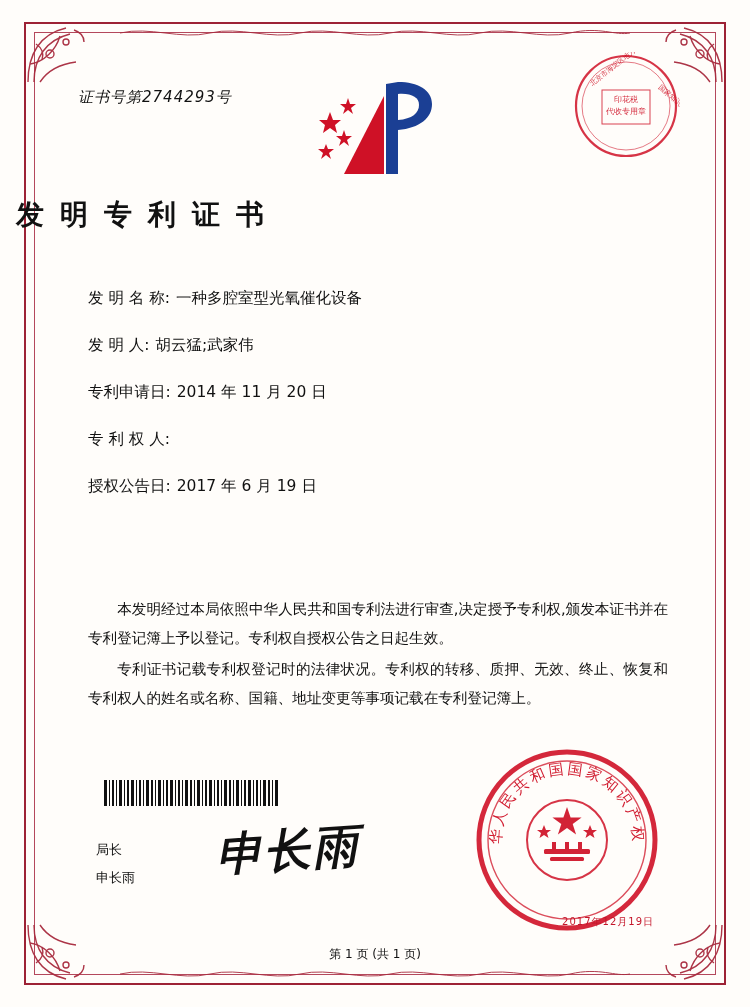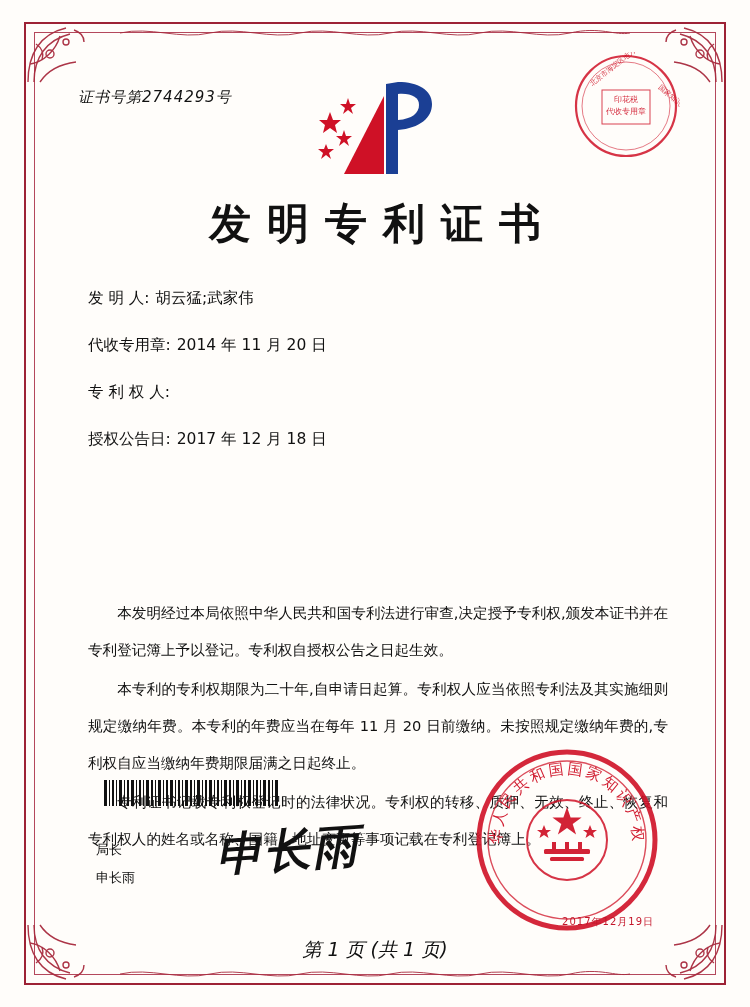--- a/index.html
+++ b/index.html
@@ -78,22 +78,22 @@
     width: 150px;
     height: 105px;
   }
   .logo svg { width: 100%; height: 100%; display: block; }
 
   .title {
     position: absolute;
     left: 0;
     right: 0;
     top: 196px;
-    text-align: center;
-    font-size: 42px;
+    text-align: left;
+    font-size: 28px;
     letter-spacing: 16px;
     text-indent: 16px;
     font-weight: 700;
     color: #111;
     font-family: "DejaVu Serif", "Liberation Serif", serif;
   }
 
   
   .stamp-tr {
     position: absolute;
@@ -127,21 +127,21 @@
     font-family: "DejaVu Sans", "Liberation Sans", sans-serif;
   }
 
   
   .body-text {
     position: absolute;
     left: 88px;
     right: 82px;
     top: 594px;
     font-size: 14.6px;
-    line-height: 37px;
+    line-height: 29px;
     color: #111;
     text-align: justify;
     font-family: "DejaVu Sans", "Liberation Sans", sans-serif;
   }
   .body-text p {
     margin: 0 0 2px 0;
     text-indent: 2em;
   }
 
   
@@ -196,24 +196,23 @@
     font-family: "DejaVu Sans", "Liberation Sans", sans-serif;
   }
 
   
   .page-footer {
     position: absolute;
     left: 0;
     right: 0;
     bottom: 44px;
     text-align: center;
-    font-size: 19px;
-    color: #111;
-    font-family: "DejaVu Sans", "Liberation Sans", sans-serif;
-    font-style: italic;
+    font-size: 12px;
+    color: #111;
+    font-family: "DejaVu Sans", "Liberation Sans", sans-serif;
   }
 </style>
 </head>
 <body>
 
 <div class="page">
 
   <div class="border-outer"></div>
   <div class="border-inner"></div>
 
@@ -321,39 +320,42 @@
         <text x="20" y="34" transform="rotate(-38 20 34)">北京市海淀区地方税务局</text>
         <text x="86" y="36" transform="rotate(40 86 36)">国家知识产权局</text>
       </g>
     </svg>
   </div>
 
   <div class="title">发明专利证书</div>
 
   <div class="fields">
     <div class="field-row">
+      <span class="field-label">发 明 名 称:</span>
+      <span class="field-value">一种多腔室型光氧催化设备</span>
+    </div>
+    <div class="field-row">
       <span class="field-label">发 明 人:</span>
       <span class="field-value">胡云猛;武家伟</span>
     </div>
     <div class="field-row">
-      <span class="field-label">代收专用章:</span>
+      <span class="field-label">专利申请日:</span>
       <span class="field-value">2014 年 11 月 20 日</span>
     </div>
     <div class="field-row">
       <span class="field-label">专 利 权 人:</span>
     </div>
     <div class="field-row">
       <span class="field-label">授权公告日:</span>
-      <span class="field-value">2017 年 12 月 18 日</span>
+      <span class="field-value">2017 年 6 月 19 日</span>
     </div>
   </div>
 
   <div class="body-text">
     <p>本发明经过本局依照中华人民共和国专利法进行审查,决定授予专利权,颁发本证书并在专利登记簿上予以登记。专利权自授权公告之日起生效。</p>
-    <p>本专利的专利权期限为二十年,自申请日起算。专利权人应当依照专利法及其实施细则规定缴纳年费。本专利的年费应当在每年 11 月 20 日前缴纳。未按照规定缴纳年费的,专利权自应当缴纳年费期限届满之日起终止。</p>
     <p>专利证书记载专利权登记时的法律状况。专利权的转移、质押、无效、终止、恢复和专利权人的姓名或名称、国籍、地址变更等事项记载在专利登记簿上。</p>
   </div>
 
   <div class="barcode">
     <svg viewBox="0 0 176 26" preserveAspectRatio="none">
       <g fill="#111">
         <rect x="0" y="0" width="3" height="26"></rect>
           <rect x="5" y="0" width="1" height="26"></rect>
         <rect x="8" y="0" width="2" height="26"></rect>
           <rect x="12" y="0" width="1" height="26"></rect>

